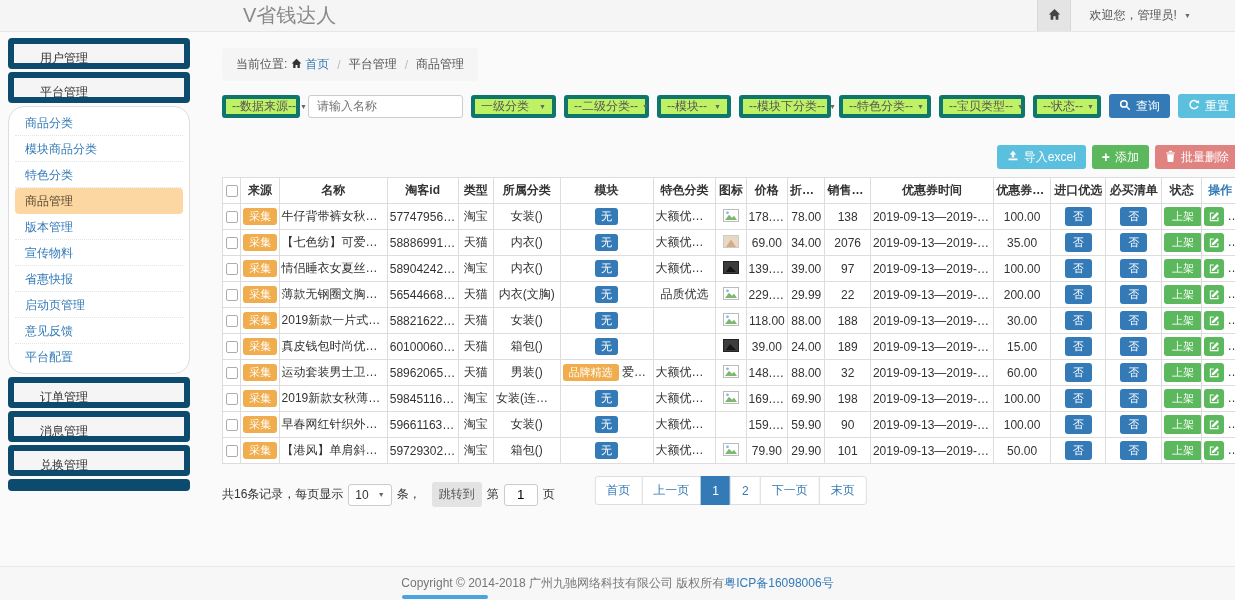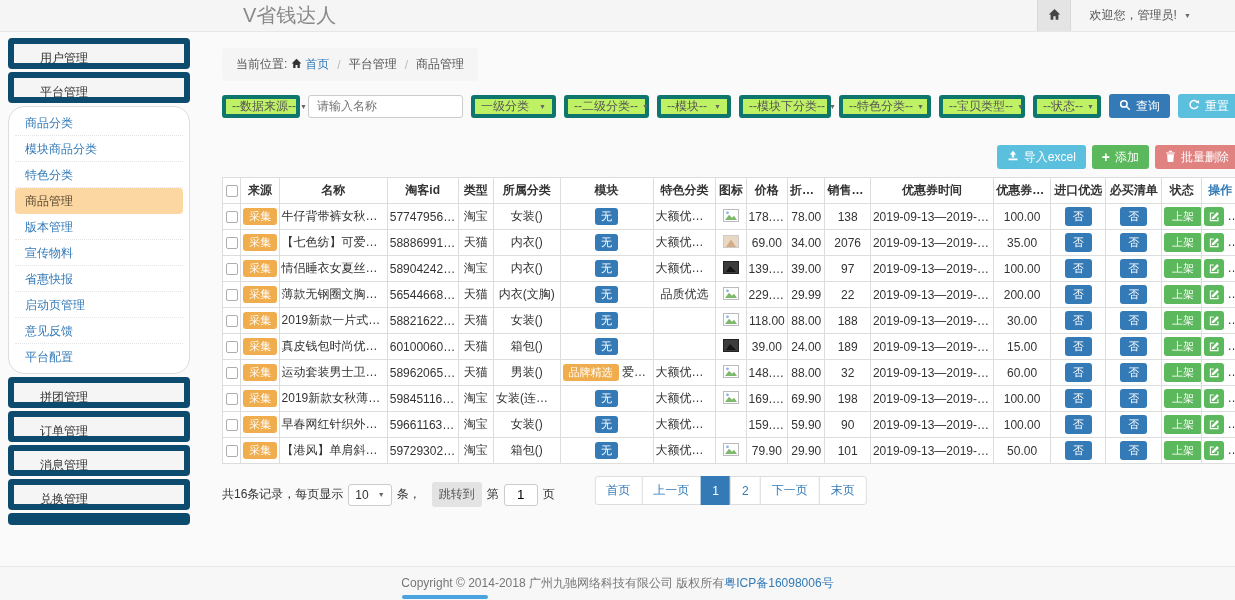--- a/index.html
+++ b/index.html
@@ -132,21 +132,20 @@
         <div class="sub-item">特色分类</div>
         <div class="sub-item active">商品管理</div>
         <div class="sub-item">版本管理</div>
         <div class="sub-item">宣传物料</div>
         <div class="sub-item">省惠快报</div>
         <div class="sub-item">启动页管理</div>
         <div class="sub-item">意见反馈</div>
         <div class="sub-item">平台配置</div>
       </div>
     <div id="side-bottom">
-        <div class="side-panel">拼团管理</div>
         <div class="side-panel">订单管理</div>
         <div class="side-panel">消息管理</div>
         <div class="side-panel">兑换管理</div>
       </div>
     <div class="side-panel partial"></div>
   </aside>
 
   <main>
 
     <div class="breadcrumb">

